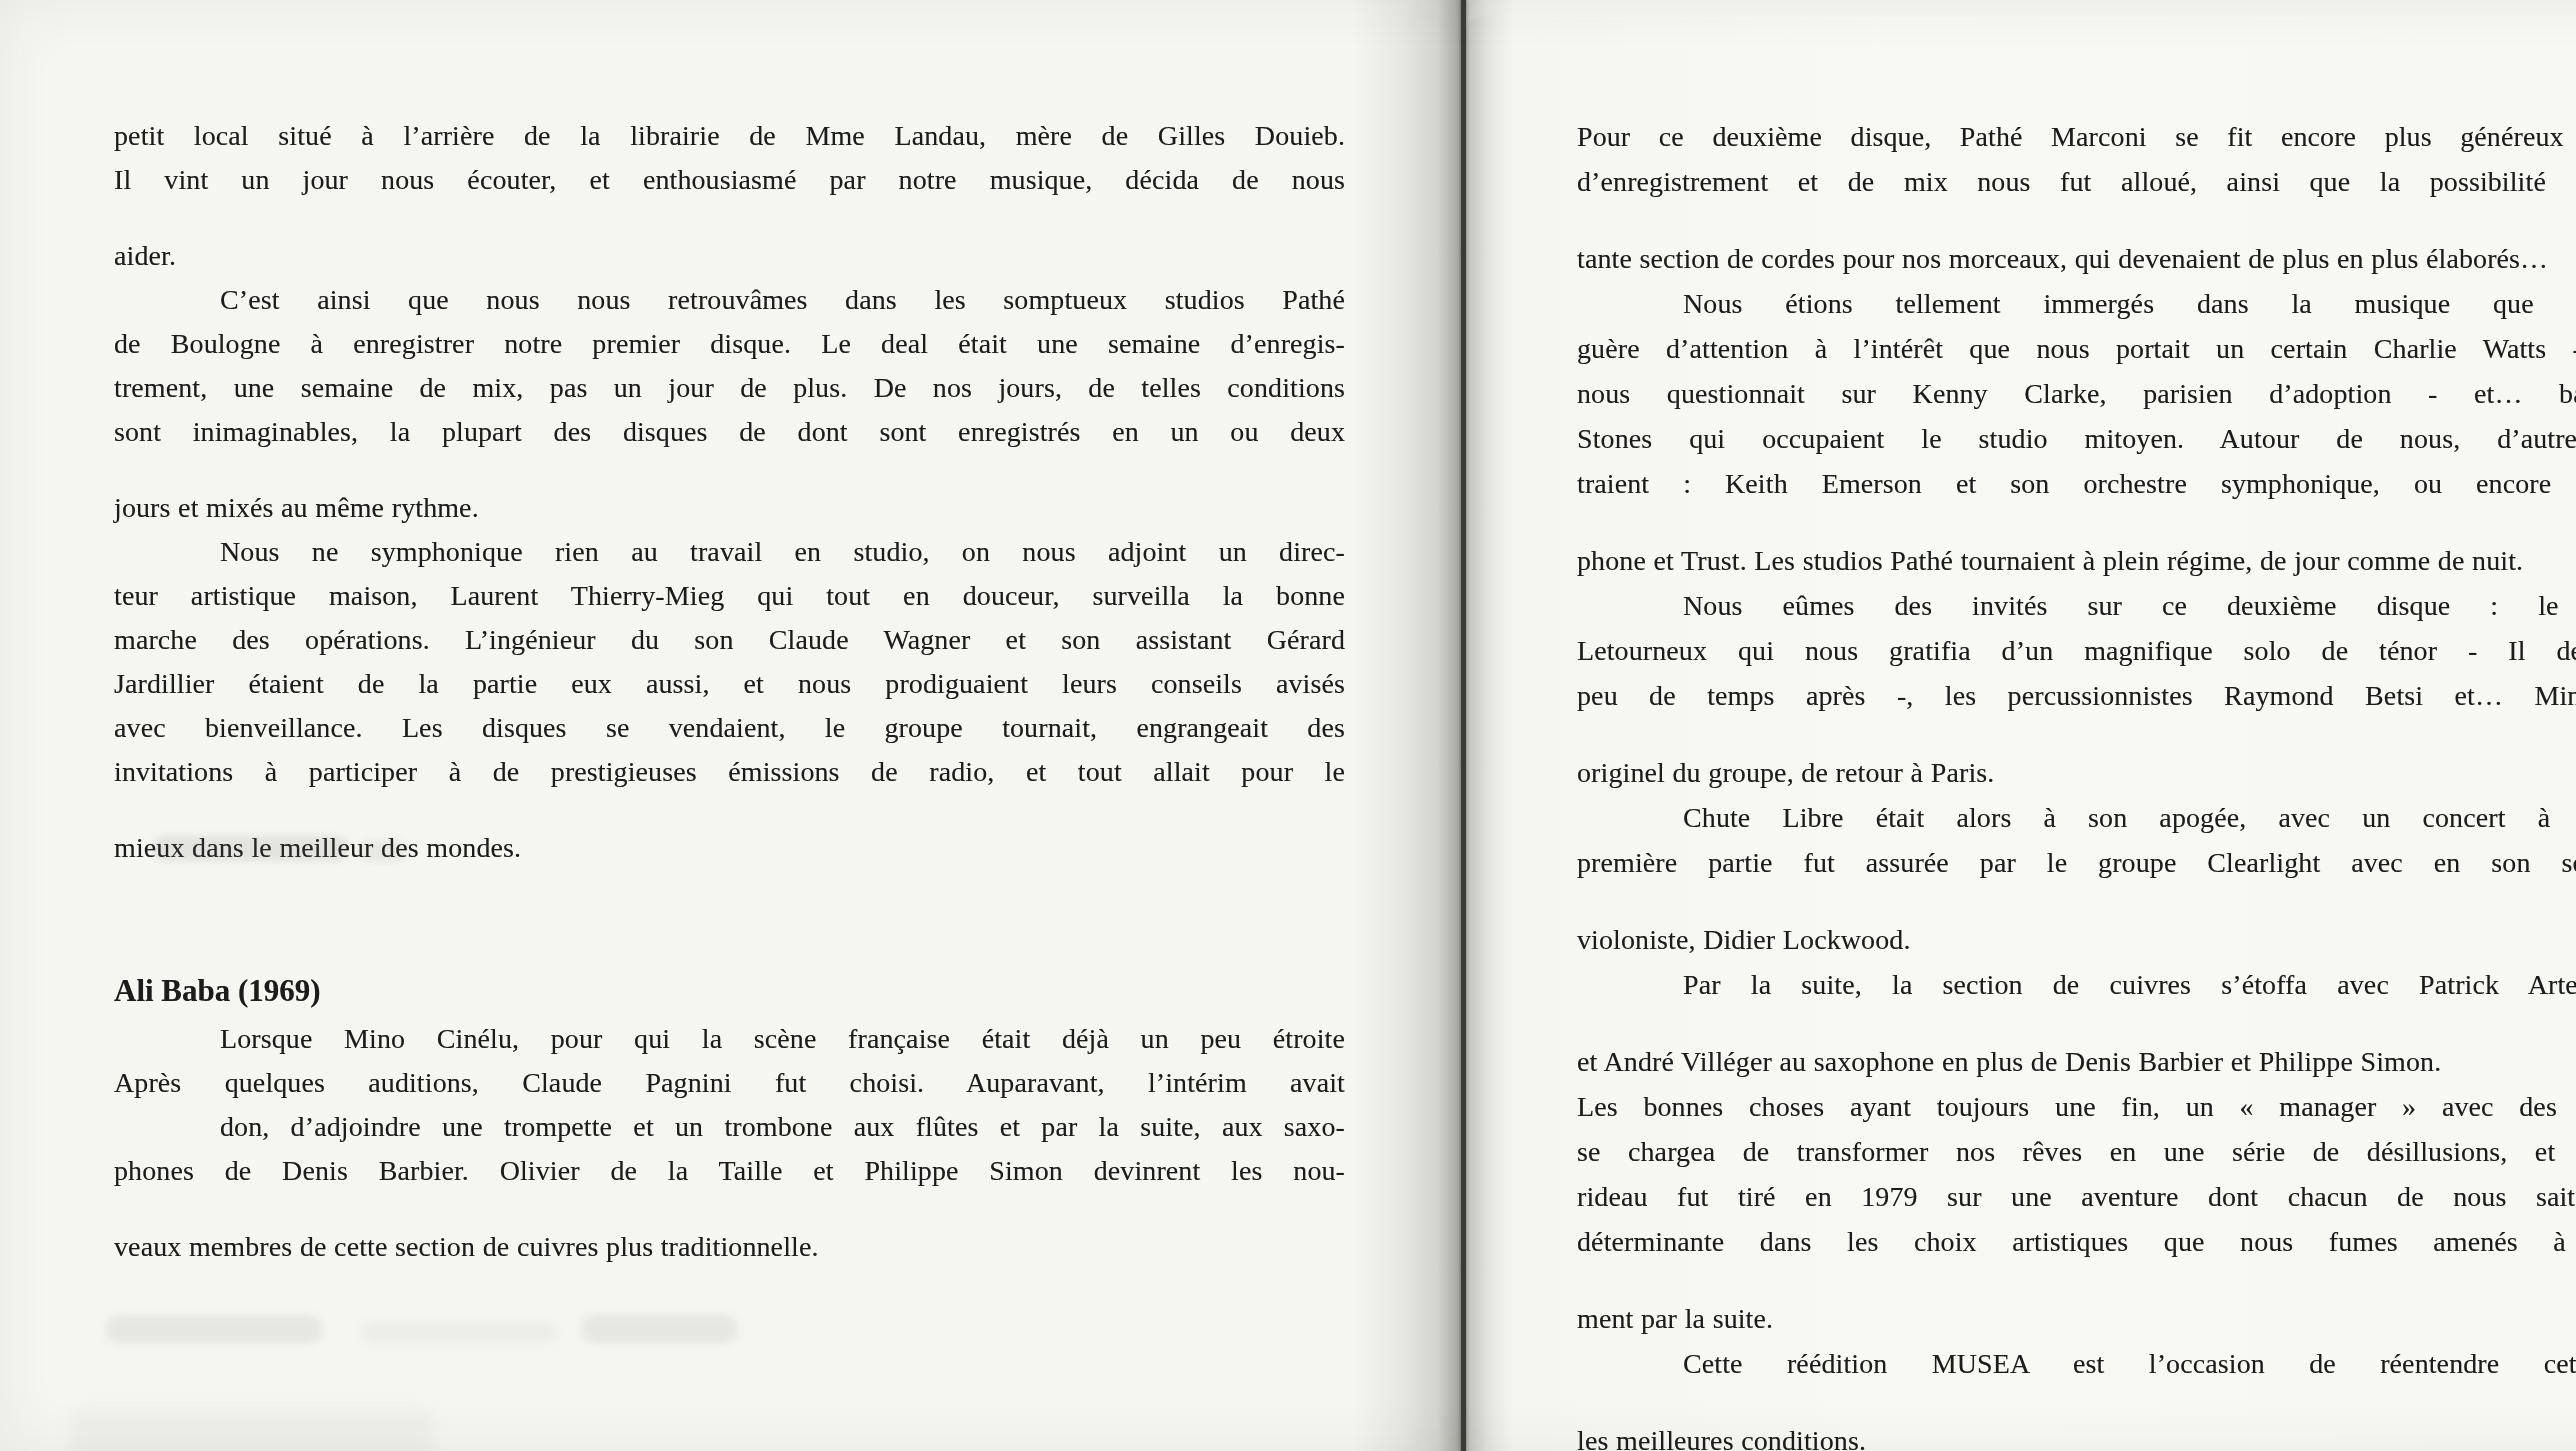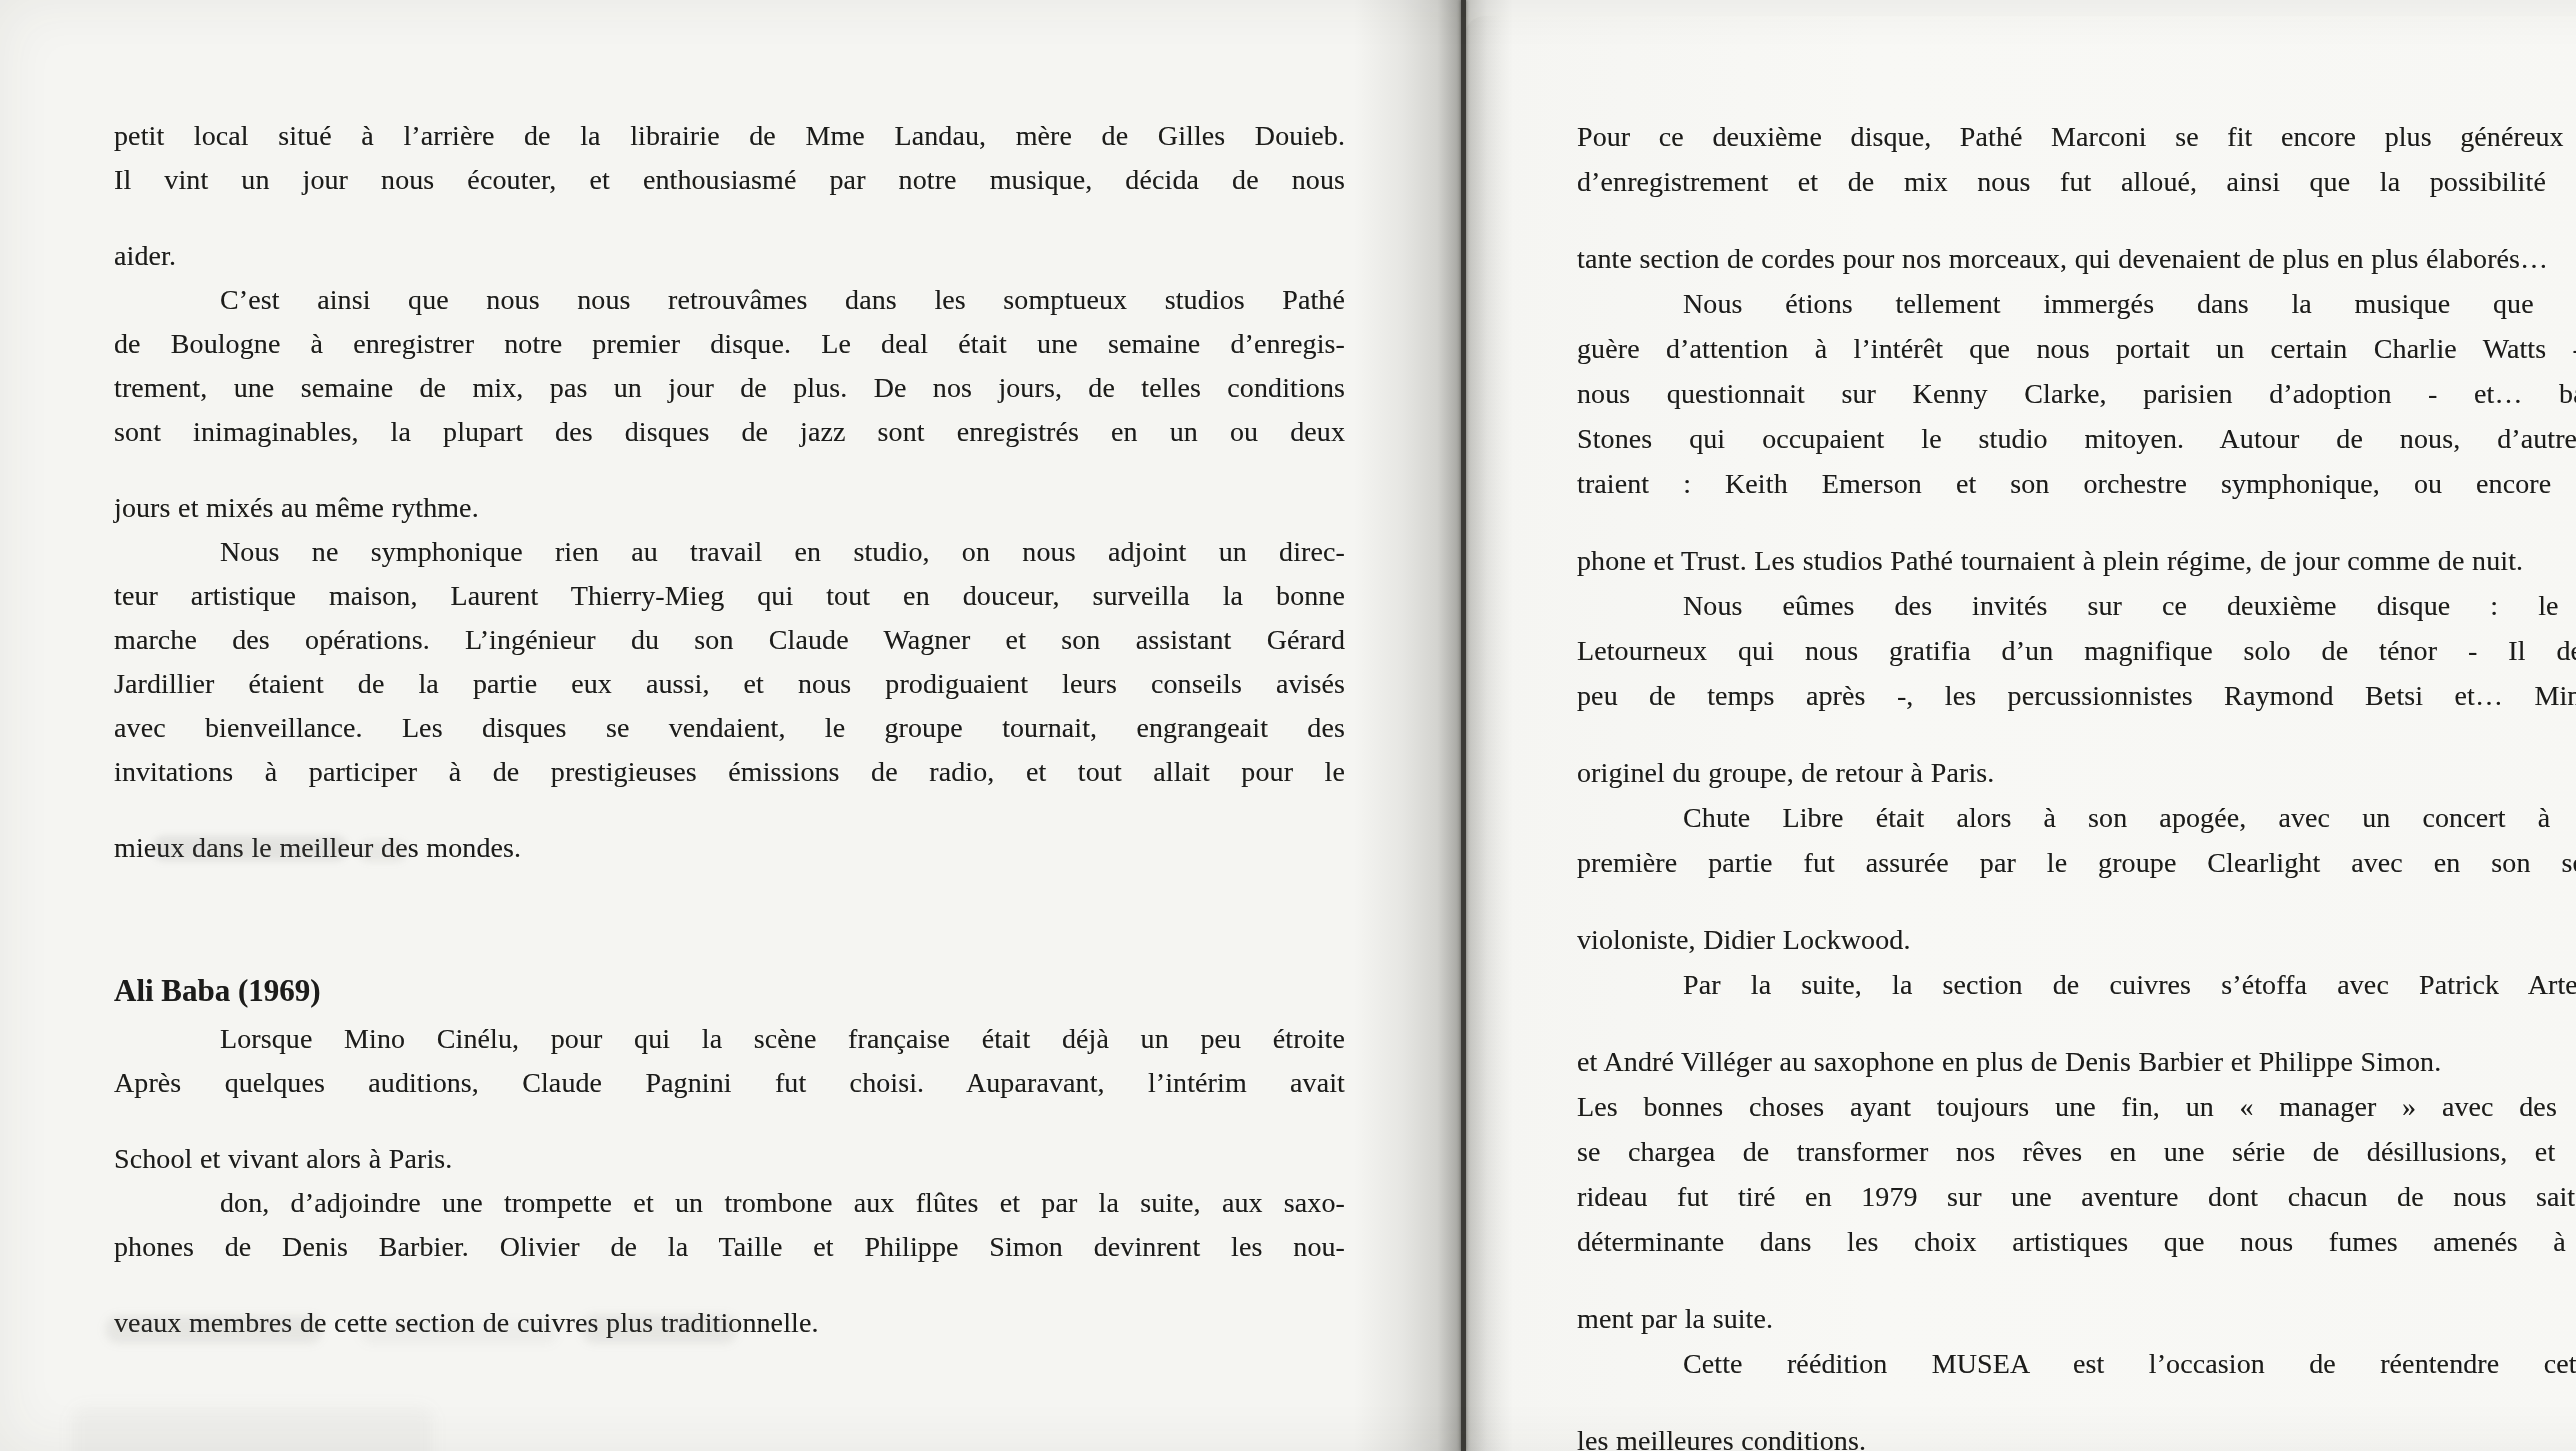--- a/index.html
+++ b/index.html
@@ -189,39 +189,38 @@
       <div>
           <div class="para">
             <div class="jline">petit local situé à l’arrière de la librairie de Mme Landau, mère de Gilles Douieb.</div>
             <div class="jline">Il vint un jour nous écouter, et enthousiasmé par notre musique, décida de nous</div>
             <div class="jline last">aider.</div>
           </div>
           <div class="para indent">
             <div class="jline">C’est ainsi que nous nous retrouvâmes dans les somptueux studios Pathé</div>
             <div class="jline">de Boulogne à enregistrer notre premier disque. Le deal était une semaine d’enregis-</div>
             <div class="jline">trement, une semaine de mix, pas un jour de plus. De nos jours, de telles conditions</div>
-            <div class="jline">sont inimaginables, la plupart des disques de jazz sont enregistrés en un ou deux</div>
+            <div class="jline">sont inimaginables, la plupart des disques de dont sont enregistrés en un ou deux</div>
             <div class="jline last">jours et mixés au même rythme.</div>
           </div>
           <div class="para indent">
             <div class="jline">Nous ne symphonique rien au travail en studio, on nous adjoint un direc-</div>
             <div class="jline">teur artistique maison, Laurent Thierry-Mieg qui tout en douceur, surveilla la bonne</div>
             <div class="jline">marche des opérations. L’ingénieur du son Claude Wagner et son assistant Gérard</div>
             <div class="jline">Jardillier étaient de la partie eux aussi, et nous prodiguaient leurs conseils avisés</div>
             <div class="jline">avec bienveillance. Les disques se vendaient, le groupe tournait, engrangeait des</div>
             <div class="jline">invitations à participer à de prestigieuses émissions de radio, et tout allait pour le</div>
             <div class="jline last">mieux dans le meilleur des mondes.</div>
           </div>
         </div>
       <div class="section-heading">Ali Baba (1969)</div>
       <div>
           <div class="para indent">
             <div class="jline">Lorsque Mino Cinélu, pour qui la scène française était déjà un peu étroite</div>
             <div class="jline">Après quelques auditions, Claude Pagnini fut choisi. Auparavant, l’intérim avait</div>
-            <div class="jline last">School et vivant alors à Paris.</div>
           </div>
           <div class="para indent">
             <div class="jline">don, d’adjoindre une trompette et un trombone aux flûtes et par la suite, aux saxo-</div>
             <div class="jline">phones de Denis Barbier. Olivier de la Taille et Philippe Simon devinrent les nou-</div>
             <div class="jline last">veaux membres de cette section de cuivres plus traditionnelle.</div>
           </div>
         </div>
     </div>
     <div class="smudge smudge-heading-ghost"></div>
     <div class="smudge smudge-heading-ghost2"></div>

